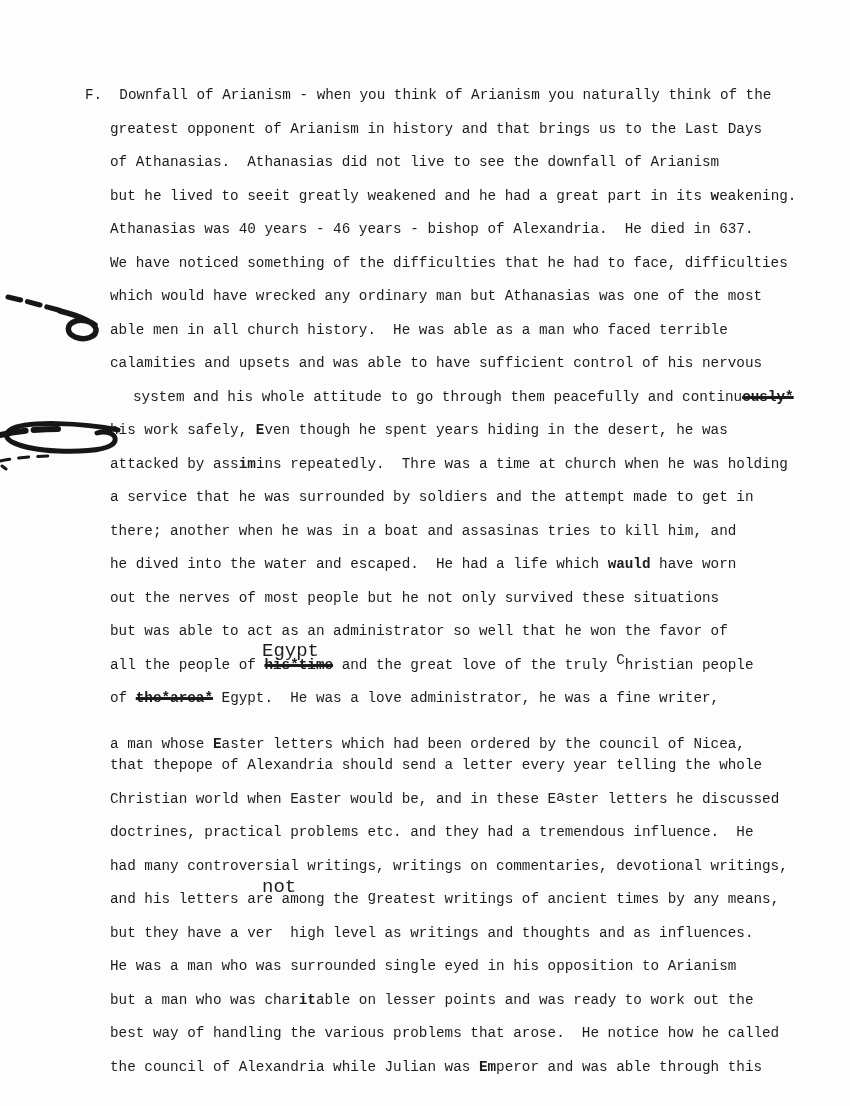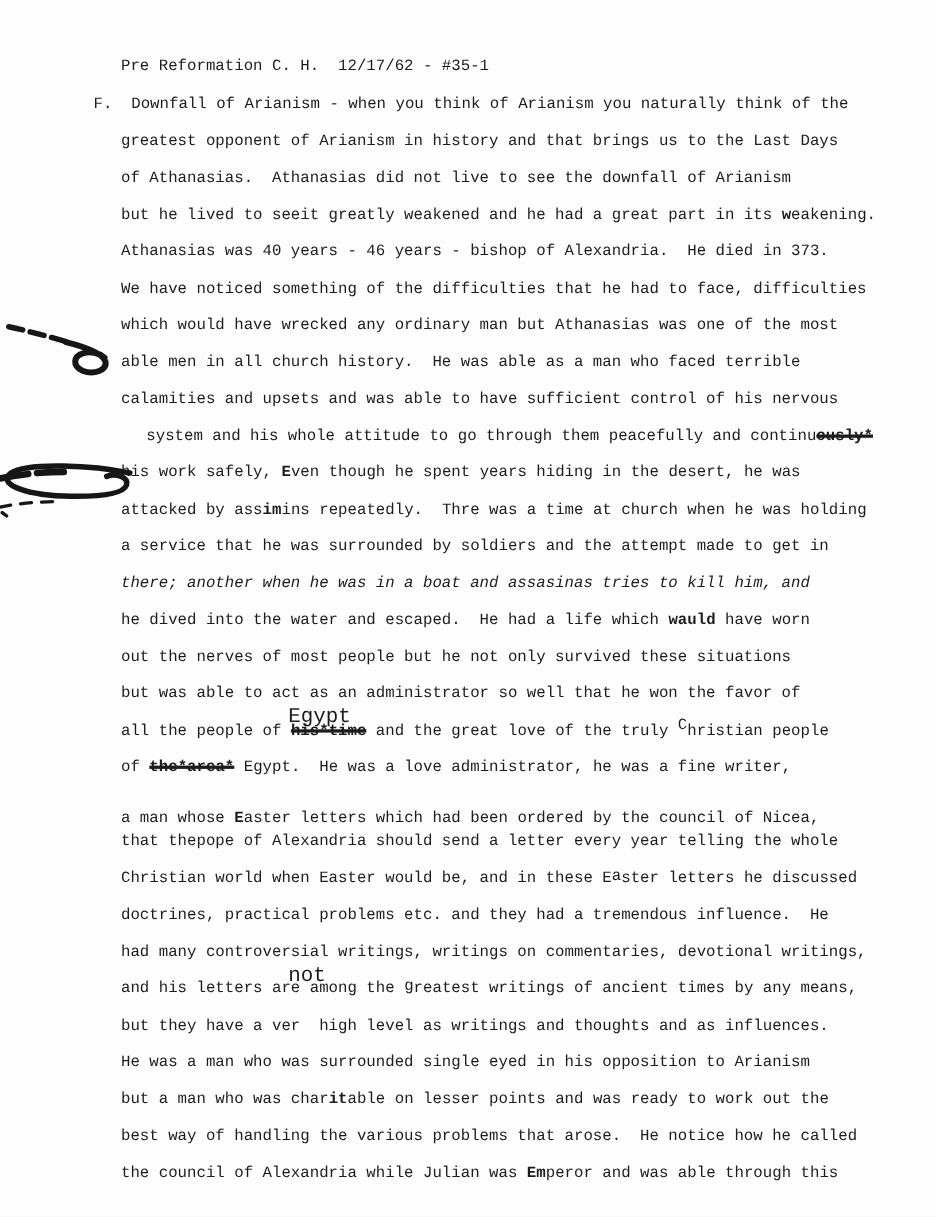--- a/index.html
+++ b/index.html
@@ -20,37 +20,36 @@
   .sup { position:relative; top:-5px; }         
   .ins { font-size:19px; }                    
   svg.marks { position:absolute; left:0; top:0; pointer-events:none; }
   svg.marks path { fill:none; stroke:var(--pen); stroke-linecap:round; }
 </style>
 </head>
 <body>
 
 <div class="page">
 
-  <div class="line" style="left:110px; top:50px;">Pre Reformation C. H.  12/17/62 - #35-1</div>
 
   <div id="lines">
       <div class="line" style="left: 85px; top: 84px;"><span>F.  Downfall of Arianism - when you think of Arianism you naturally think of the</span></div>
       <div class="line" style="left: 110px; top: 117.5px;"><span>greatest opponent of Arianism in history and that brings us to the Last Days</span></div>
       <div class="line" style="left: 110px; top: 151px;"><span>of Athanasias.  Athanasias did not live to see the downfall of Arianism</span></div>
       <div class="line" style="left: 110px; top: 184.5px;"><span>but he lived to seeit greatly weakened and he had a great part in its </span><span class="ot">w</span><span>eakening.</span></div>
-      <div class="line" style="left: 110px; top: 218px;"><span>Athanasias was 40 years - 46 years - bishop of Alexandria.  He died in 373.</span></div>
+      <div class="line" style="left: 110px; top: 218px;"><span>Athanasias was 40 years - 46 years - bishop of Alexandria.  He died in 637.</span></div>
       <div class="line" style="left: 110px; top: 251.5px;"><span>We have noticed something of the difficulties that he had to face, difficulties</span></div>
       <div class="line" style="left: 110px; top: 285px;"><span>which would have wrecked any ordinary man but Athanasias was one of the most</span></div>
       <div class="line" style="left: 110px; top: 318.5px;"><span>able men in all church history.  He was able as a man who faced terrible</span></div>
       <div class="line" style="left: 110px; top: 352px;"><span>calamities and upsets and was able to have sufficient control of his nervous</span></div>
       <div class="line" style="left: 110px; top: 385.5px; margin-left: 23px;"><span>system and his whole attitude to go through them peacefully and continu</span><span class="st">ously*</span></div>
       <div class="line" style="left: 110px; top: 419px;"><span>his work safely, </span><span class="ot">E</span><span>ven though he spent years hiding in the desert, he was</span></div>
       <div class="line" style="left: 110px; top: 452.5px;"><span>attacked by ass</span><span class="ot">im</span><span>ins repeatedly.  Thre was a time at church when he was holding</span></div>
       <div class="line" style="left: 110px; top: 486px;"><span>a service that he was surrounded by soldiers and the attempt made to get in</span></div>
-      <div class="line" style="left: 110px; top: 519.5px; font-style: italic;"><span>there; another when he was in a boat and assasinas tries to kill him, and</span></div>
+      <div class="line" style="left: 110px; top: 519.5px;"><span>there; another when he was in a boat and assasinas tries to kill him, and</span></div>
       <div class="line" style="left: 110px; top: 553px;"><span>he dived into the water and escaped.  He had a life which </span><span class="ot">wauld</span><span> have worn</span></div>
       <div class="line" style="left: 110px; top: 586.5px;"><span>out the nerves of most people but he not only survived these situations</span></div>
       <div class="line" style="left: 110px; top: 620px;"><span>but was able to act as an administrator so well that he won the favor of</span></div>
       <div class="line ins" style="left: 262px; top: 640px;"><span>Egypt</span></div>
       <div class="line" style="left: 110px; top: 653.5px;"><span>all the people of </span><span class="st">his*time</span><span> and the great love of the truly </span><span class="sup">C</span><span>hristian people</span></div>
       <div class="line" style="left: 110px; top: 687px;"><span>of </span><span class="st">the*area*</span><span> Egypt.  He was a love administrator, he was a fine writer,</span></div>
       <div class="line" style="left: 110px; top: 733px;"><span>a man whose </span><span class="ot">E</span><span>aster letters which had been ordered by the council of Nicea,</span></div>
       <div class="line" style="left: 110px; top: 754px; text-align: center;"><span>that thepope of Alexandria should send a letter every year telling the whole</span></div>
       <div class="line" style="left: 110px; top: 787.5px;"><span>Christian world when Easter would be, and in these E</span><span class="sup" style="top: -2px;">a</span><span>ster letters he discussed</span></div>
       <div class="line" style="left: 110px; top: 821px;"><span>doctrines, practical problems etc. and they had a tremendous influence.  He</span></div>

